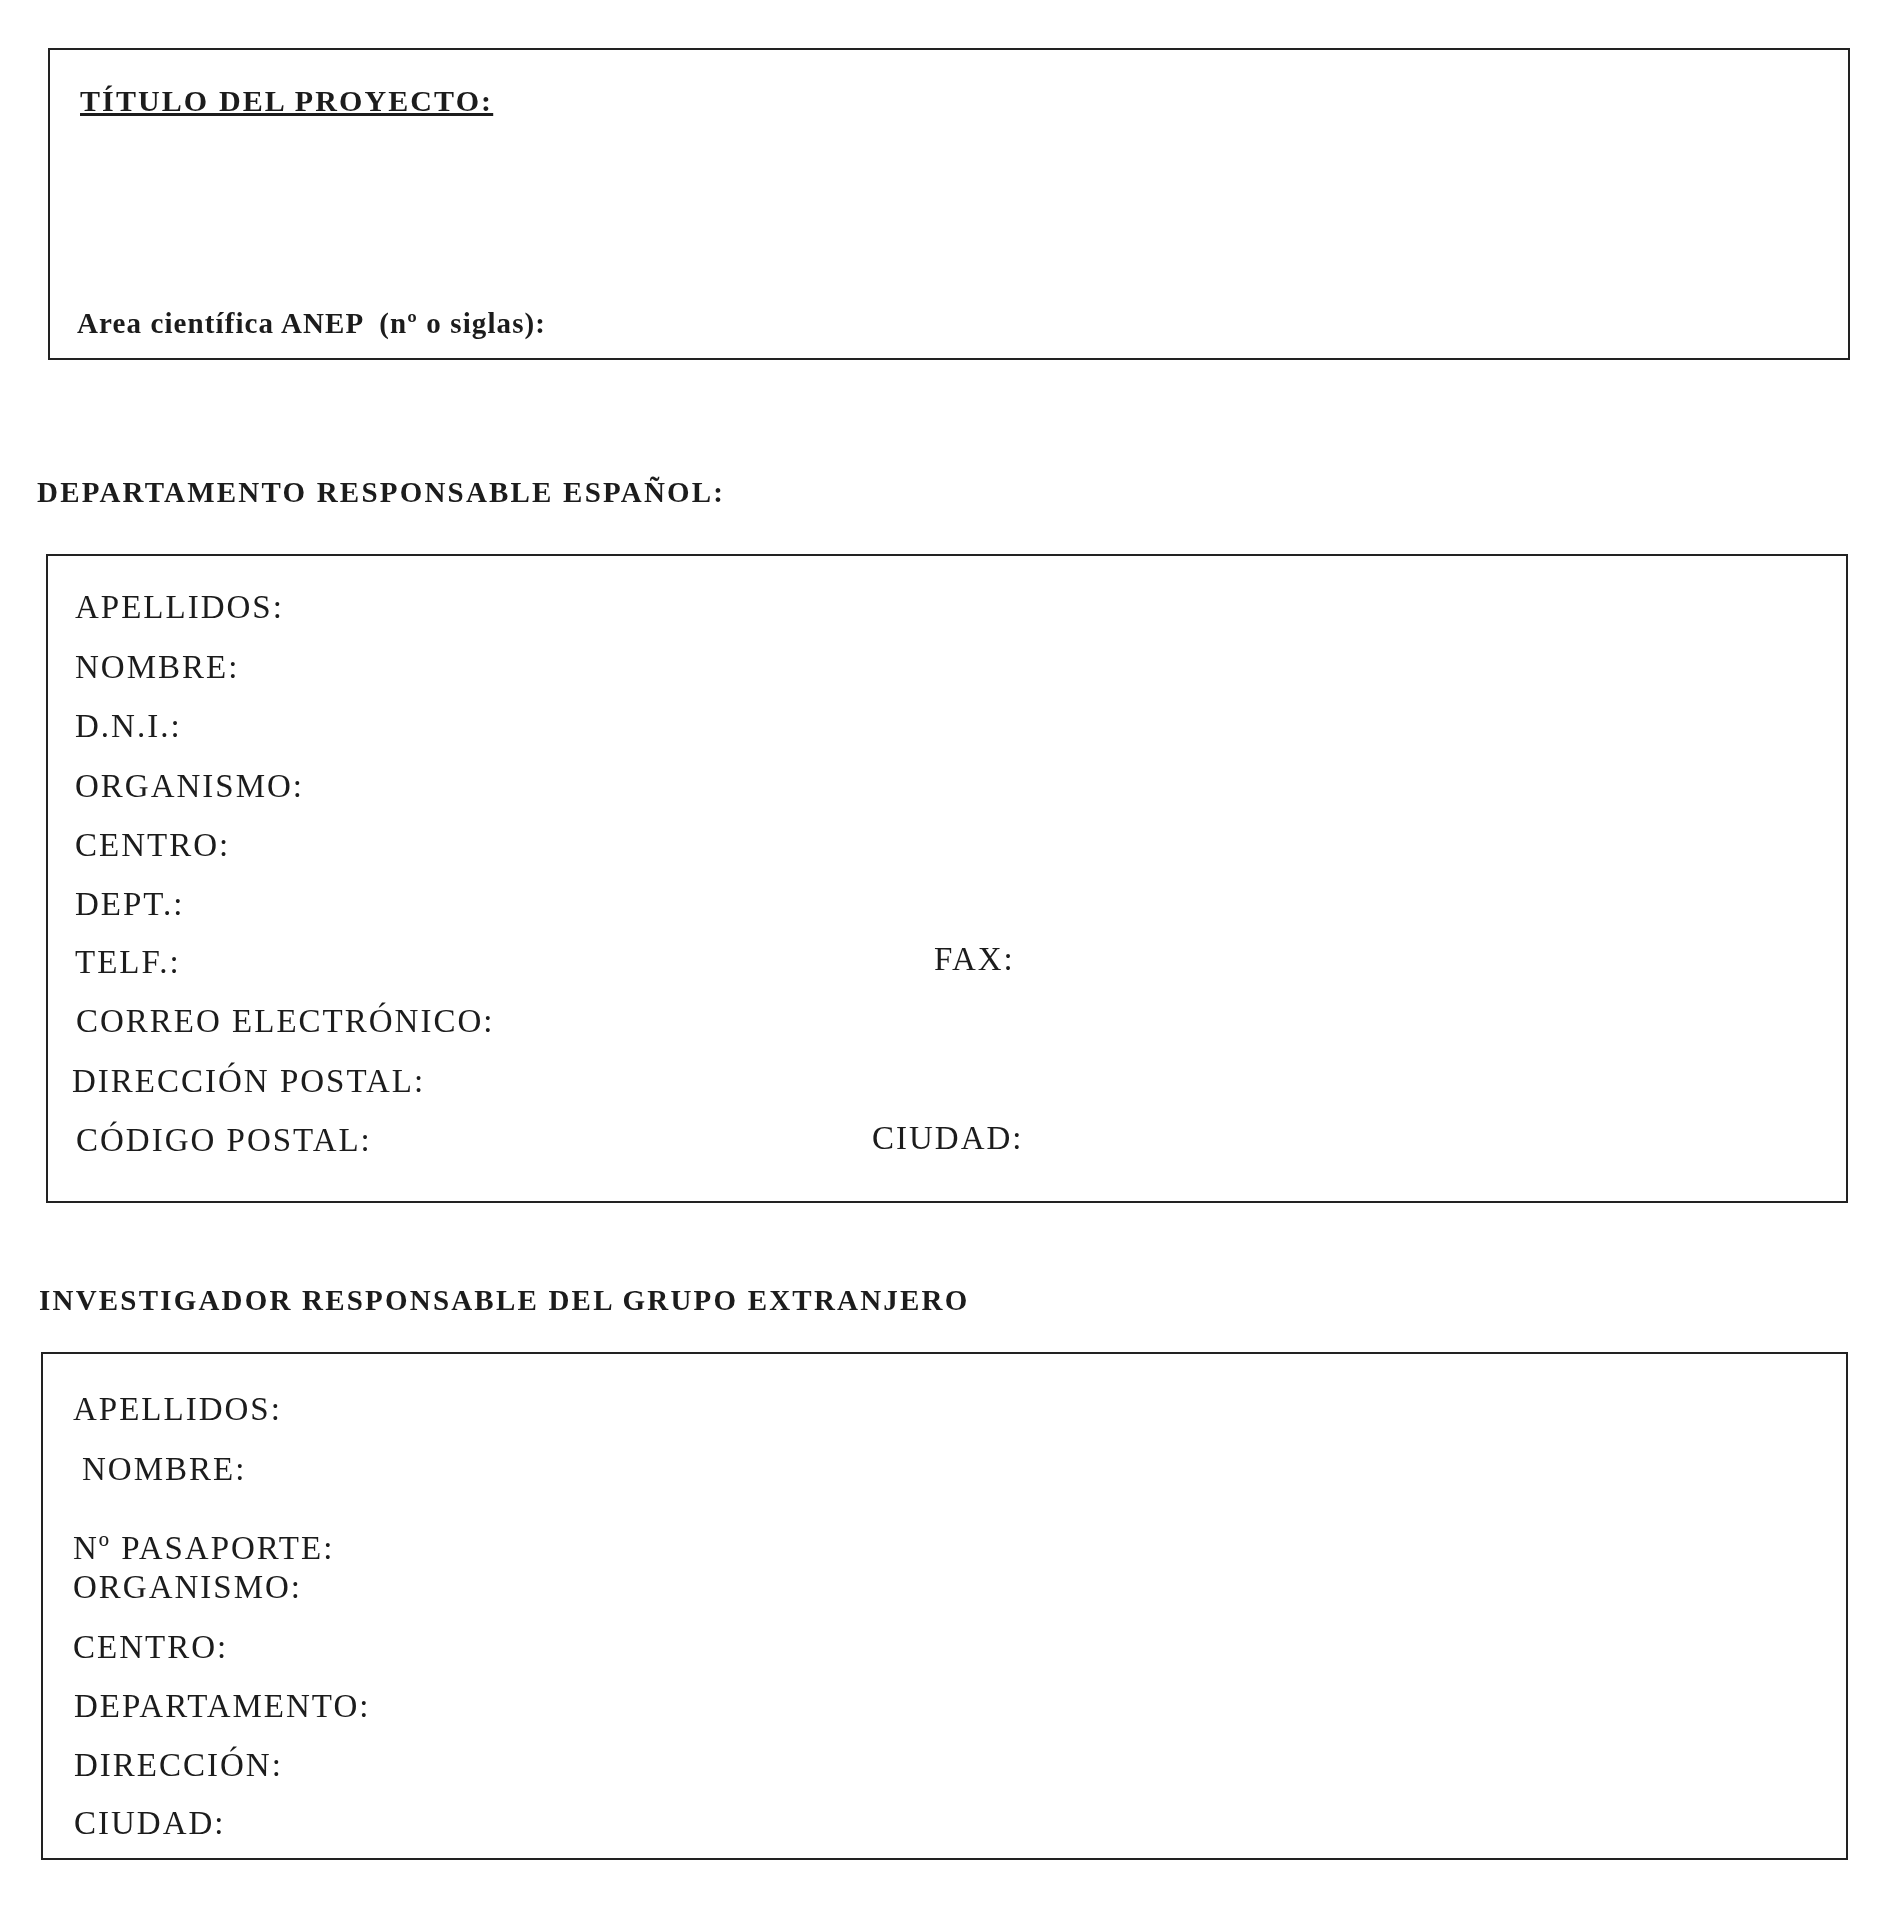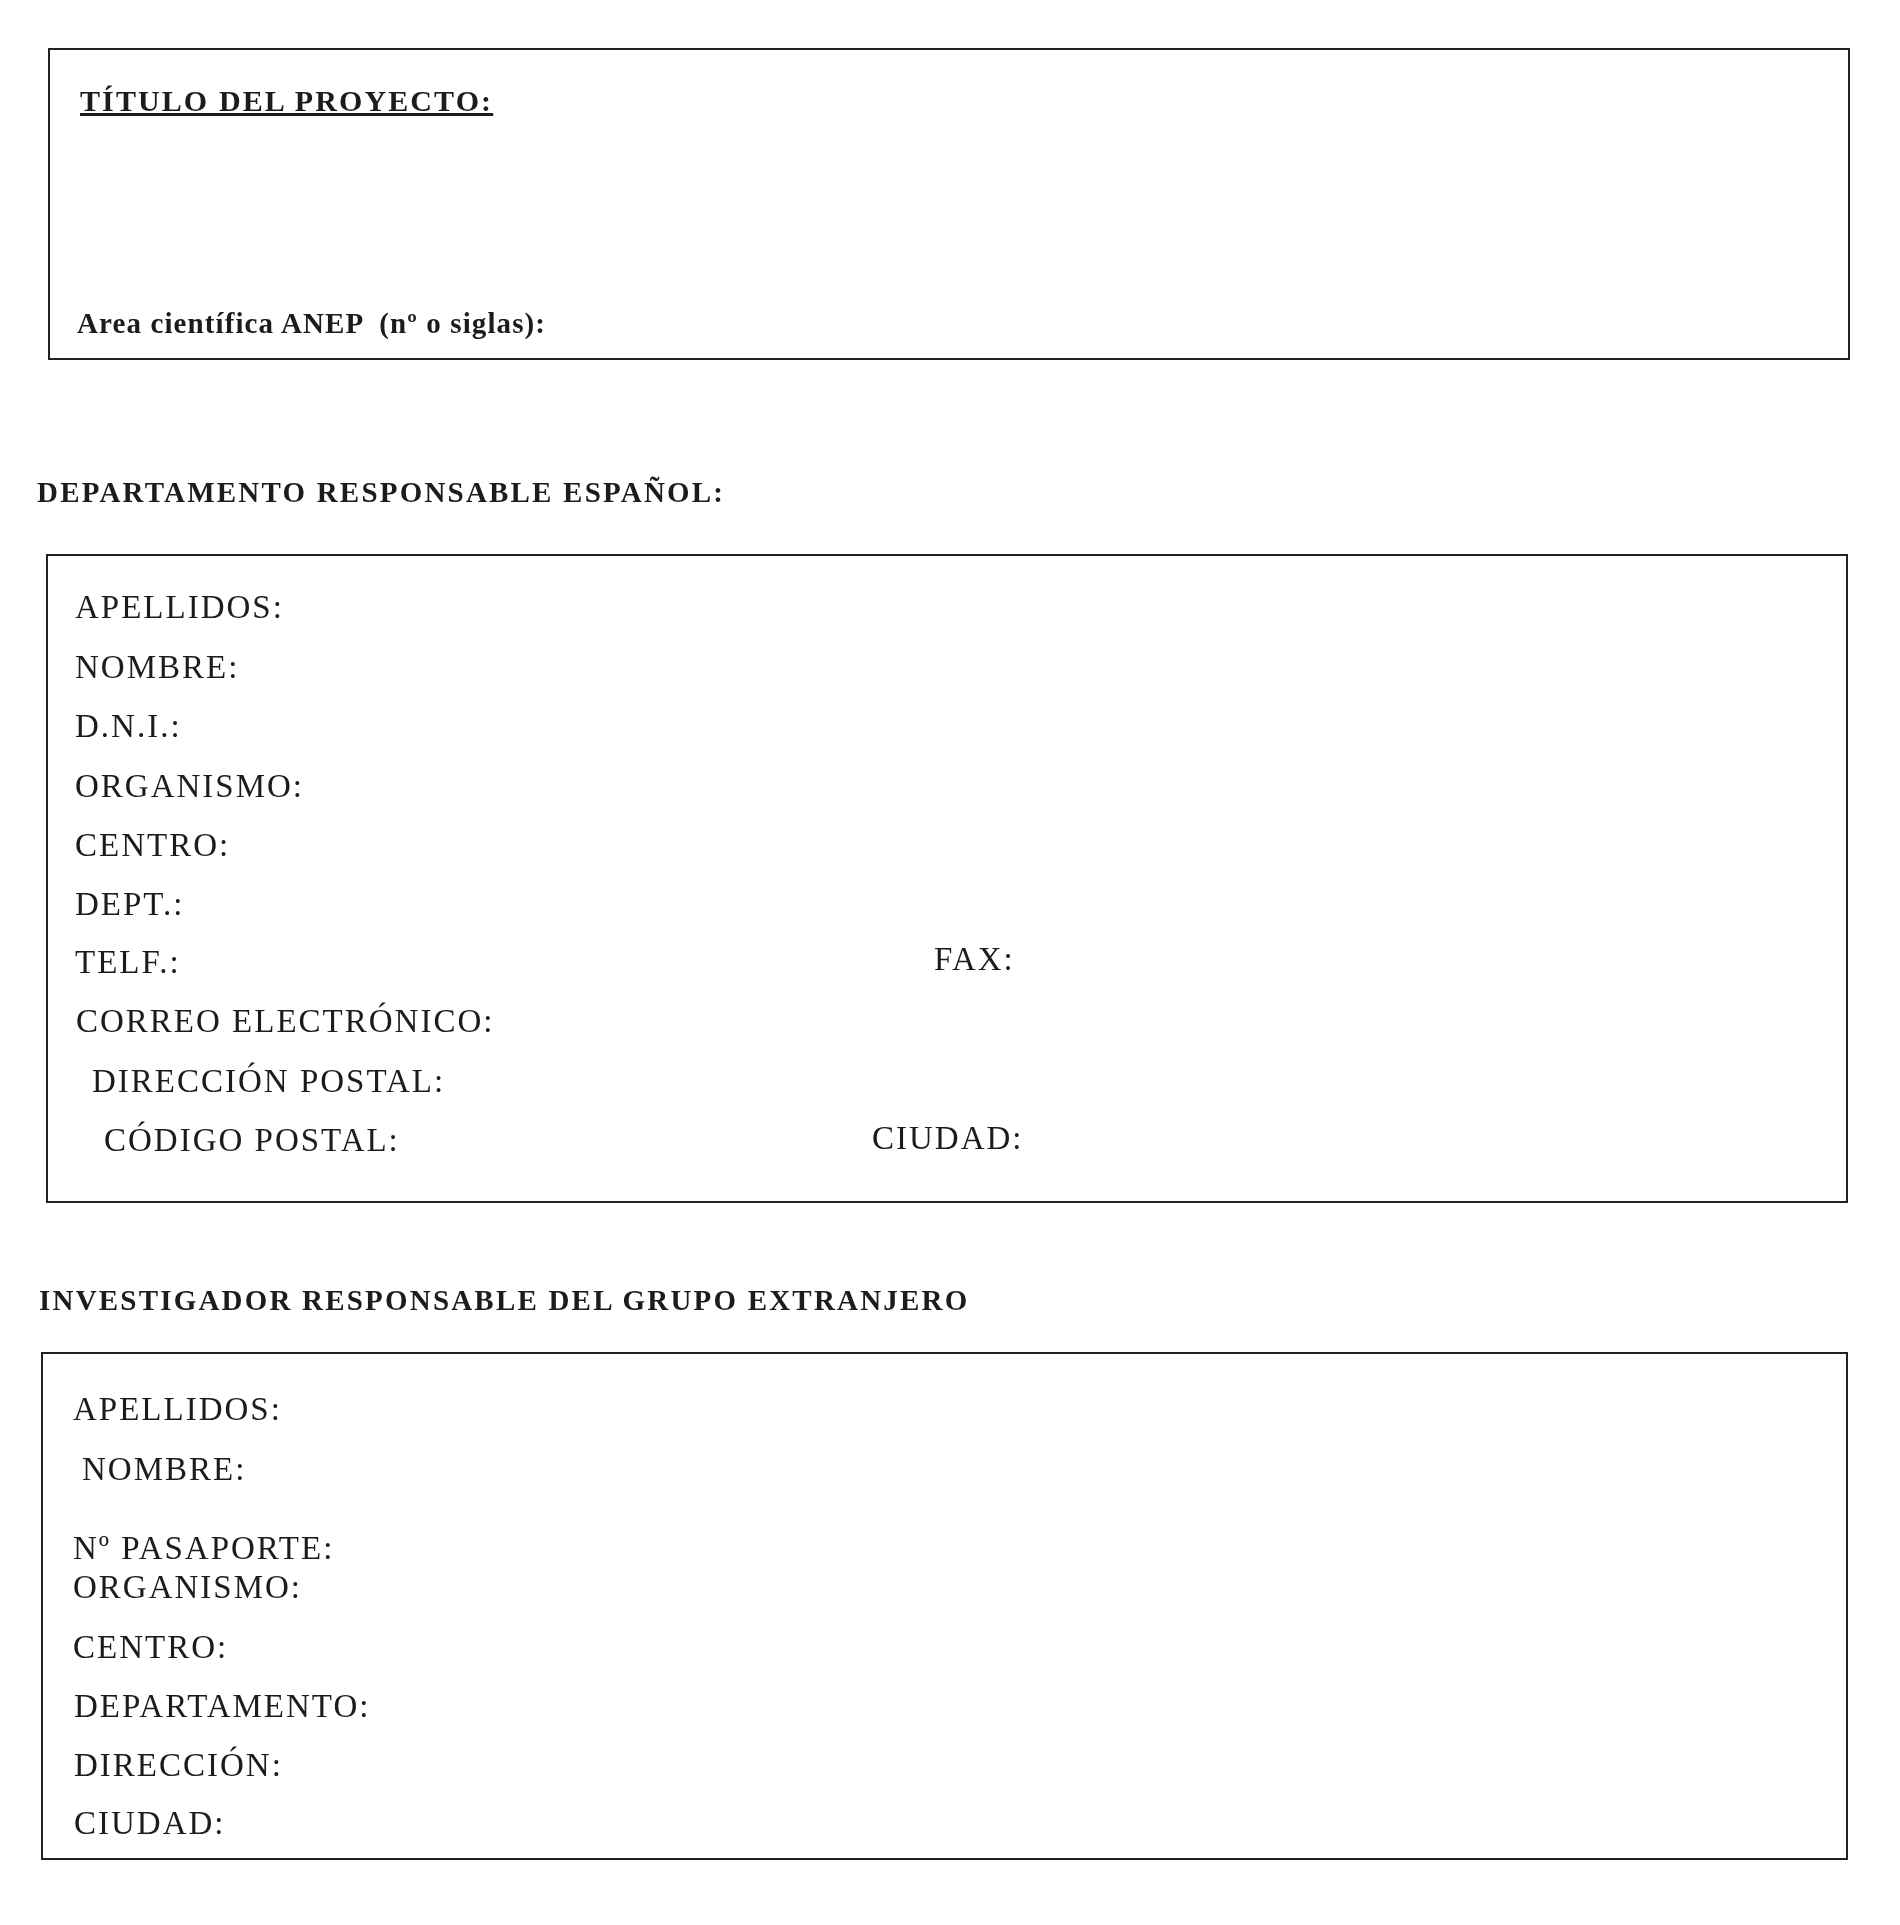--- a/index.html
+++ b/index.html
@@ -72,24 +72,24 @@
 
 <div class="t reg" style="left:75px; top:946px;">TELF.:</div>
 <div class="field-line" style="left:199px; top:943px; width:709px;"></div>
 
 <div class="t reg" style="left:934px; top:943px;">FAX:</div>
 <div class="field-line" style="left:1029px; top:940px; width:796px;"></div>
 
 <div class="t reg" style="left:76px; top:1005px;">CORREO ELECTRÓNICO:</div>
 <div class="field-line" style="left:519px; top:1001px; width:1306px;"></div>
 
-<div class="t reg" style="left:92px; top:1065px;">DIRECCIÓN POSTAL:</div>
+<div class="t reg" style="left:72px; top:1065px;">DIRECCIÓN POSTAL:</div>
 <div class="field-line" style="left:458px; top:1062px; width:1366px;"></div>
 
-<div class="t reg" style="left:76px; top:1124px;margin-left:28px;">CÓDIGO POSTAL:</div>
+<div class="t reg" style="left:76px; top:1124px;">CÓDIGO POSTAL:</div>
 <div class="field-line" style="left:398px; top:1121px; width:450px;"></div>
 
 <div class="t reg" style="left:872px; top:1122px;">CIUDAD:</div>
 <div class="field-line" style="left:1038px; top:1119px; width:787px;"></div>
 
 <div class="t bold" style="left:39px; top:1286px; letter-spacing:2.2px;">INVESTIGADOR RESPONSABLE DEL GRUPO EXTRANJERO</div>
 
 <div class="box" style="left:41px; top:1352px; width:1807px; height:508px;"></div>
 
 <div class="t reg" style="left:73px; top:1393px;">APELLIDOS:</div>

